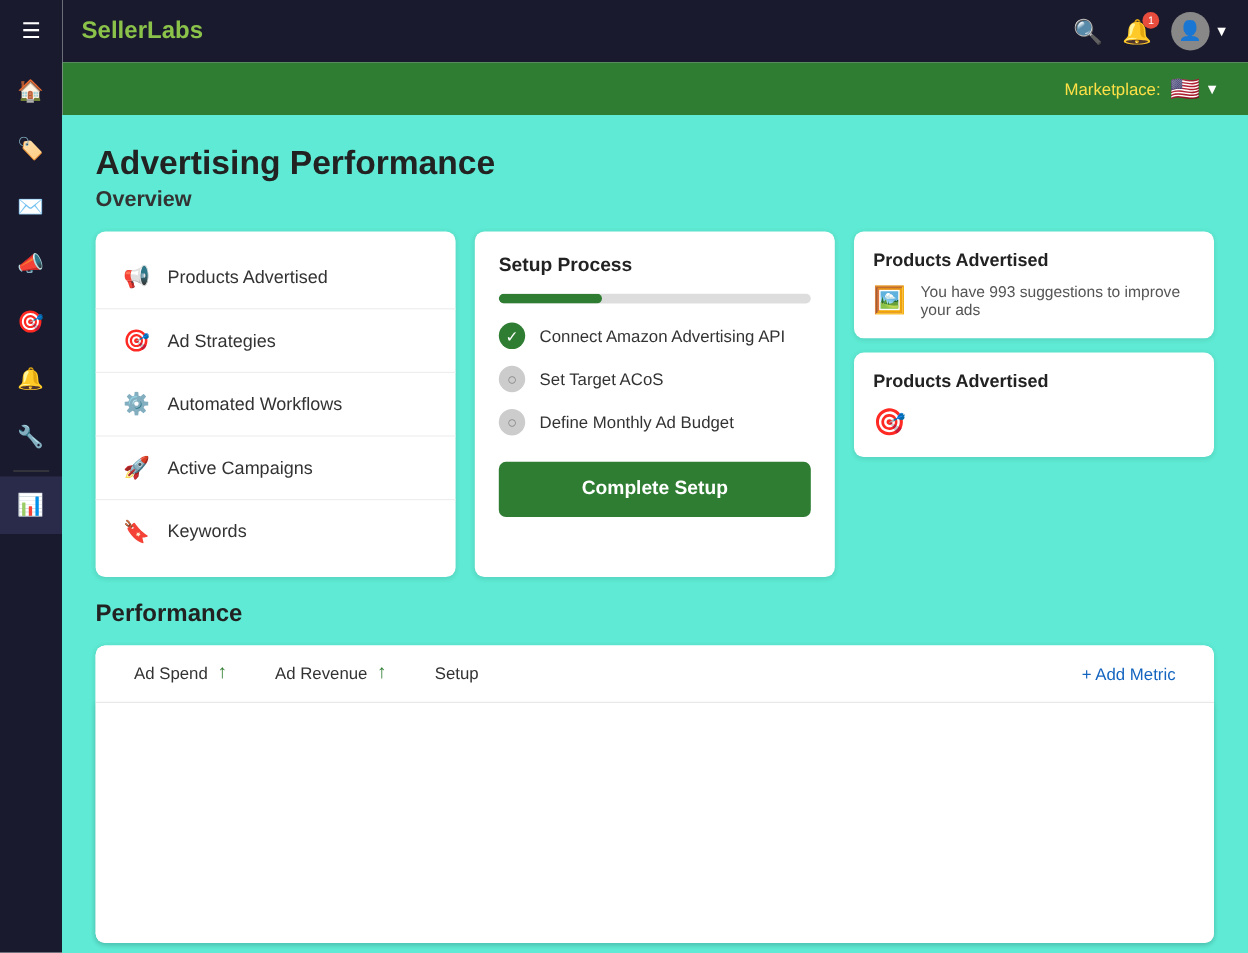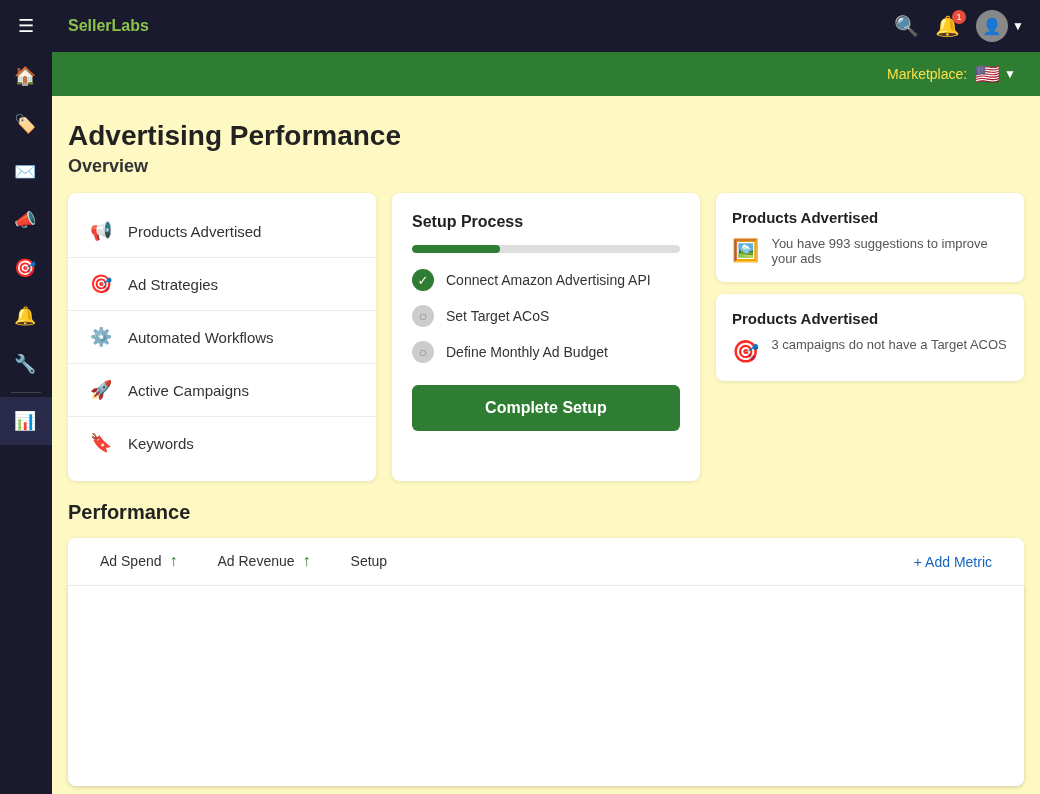--- a/index.html
+++ b/index.html
@@ -58,21 +58,21 @@
     
     .topnav {
       background: #1a1a2e;
       height: 52px;
       display: flex;
       align-items: center;
       padding: 0 16px;
       flex-shrink: 0;
     }
     .logo {
-      font-size: 16px;
+      font-size: 20px;
       font-weight: bold;
       color: white;
       margin-right: auto;
     }
     .logo span { color: #8bc34a; }
     .topnav-icons {
       display: flex;
       align-items: center;
       gap: 16px;
     }
@@ -135,23 +135,23 @@
       margin-right: 4px;
     }
     .marketplace-chevron {
       color: white;
       font-size: 12px;
     }
 
     
     .content {
       flex: 1;
-      padding: 24px 16px;
+      padding: 24px 28px;
       overflow-y: auto;
-      background: #fef9c3;
+      background: #5eead4;
     }
     .page-title {
       font-size: 28px;
       font-weight: 700;
       color: #222;
       margin-bottom: 4px;
     }
     .overview-header {
       display: flex;
       align-items: center;
@@ -480,21 +480,20 @@
           <div class="suggestion-title">Products Advertised</div>
           <div class="suggestion-content">
             <span class="suggestion-icon">🖼️</span>
             <span>You have 993 suggestions to improve your ads</span>
           </div>
         </div>
         <div class="suggestion-card">
           <div class="suggestion-title">Products Advertised</div>
           <div class="suggestion-content">
             <span class="suggestion-icon">🎯</span>
-            <span>3 campaigns do not have a Target ACOS</span>
           </div>
         </div>
       </div>
 
     </div>
 
     <div class="performance-title">Performance</div>
 
     <div style="background:white; border-radius:8px; box-shadow: 0 1px 4px rgba(0,0,0,0.1);">
       <div class="metrics-tabs">

